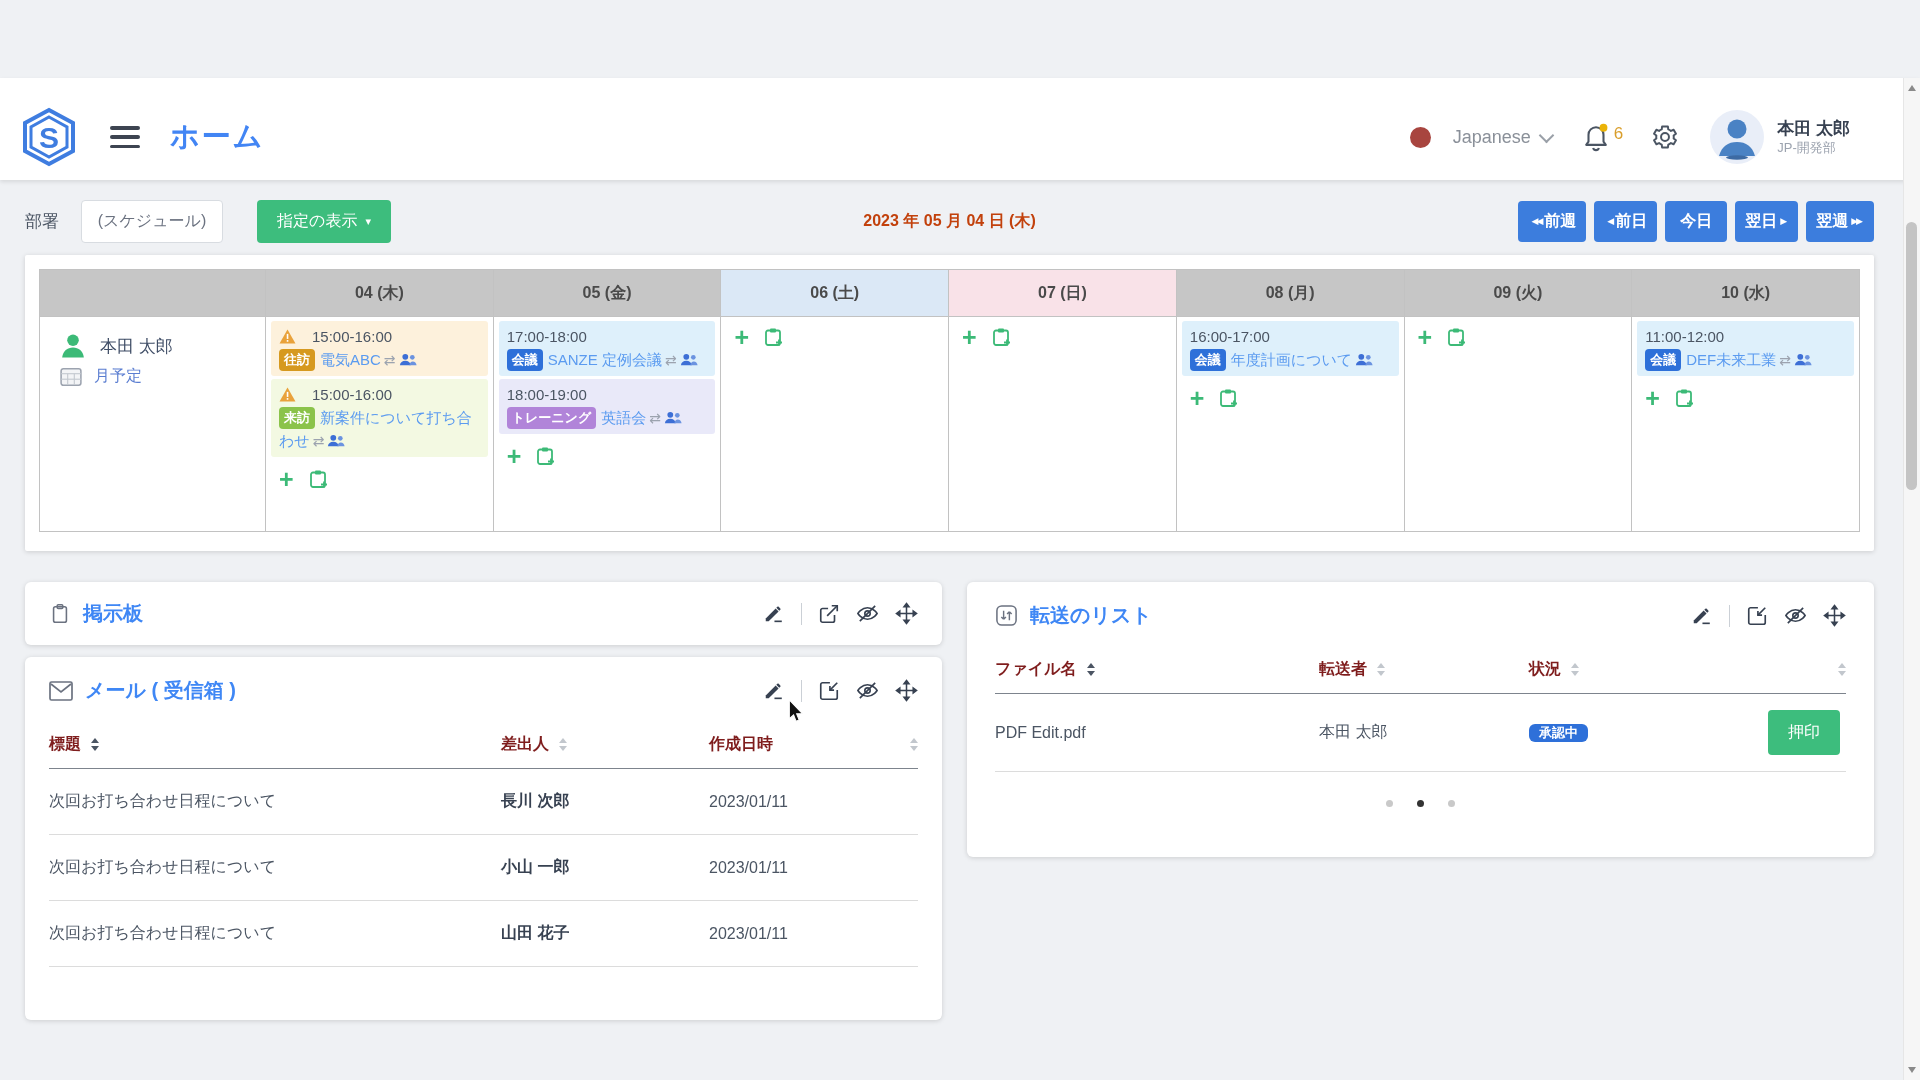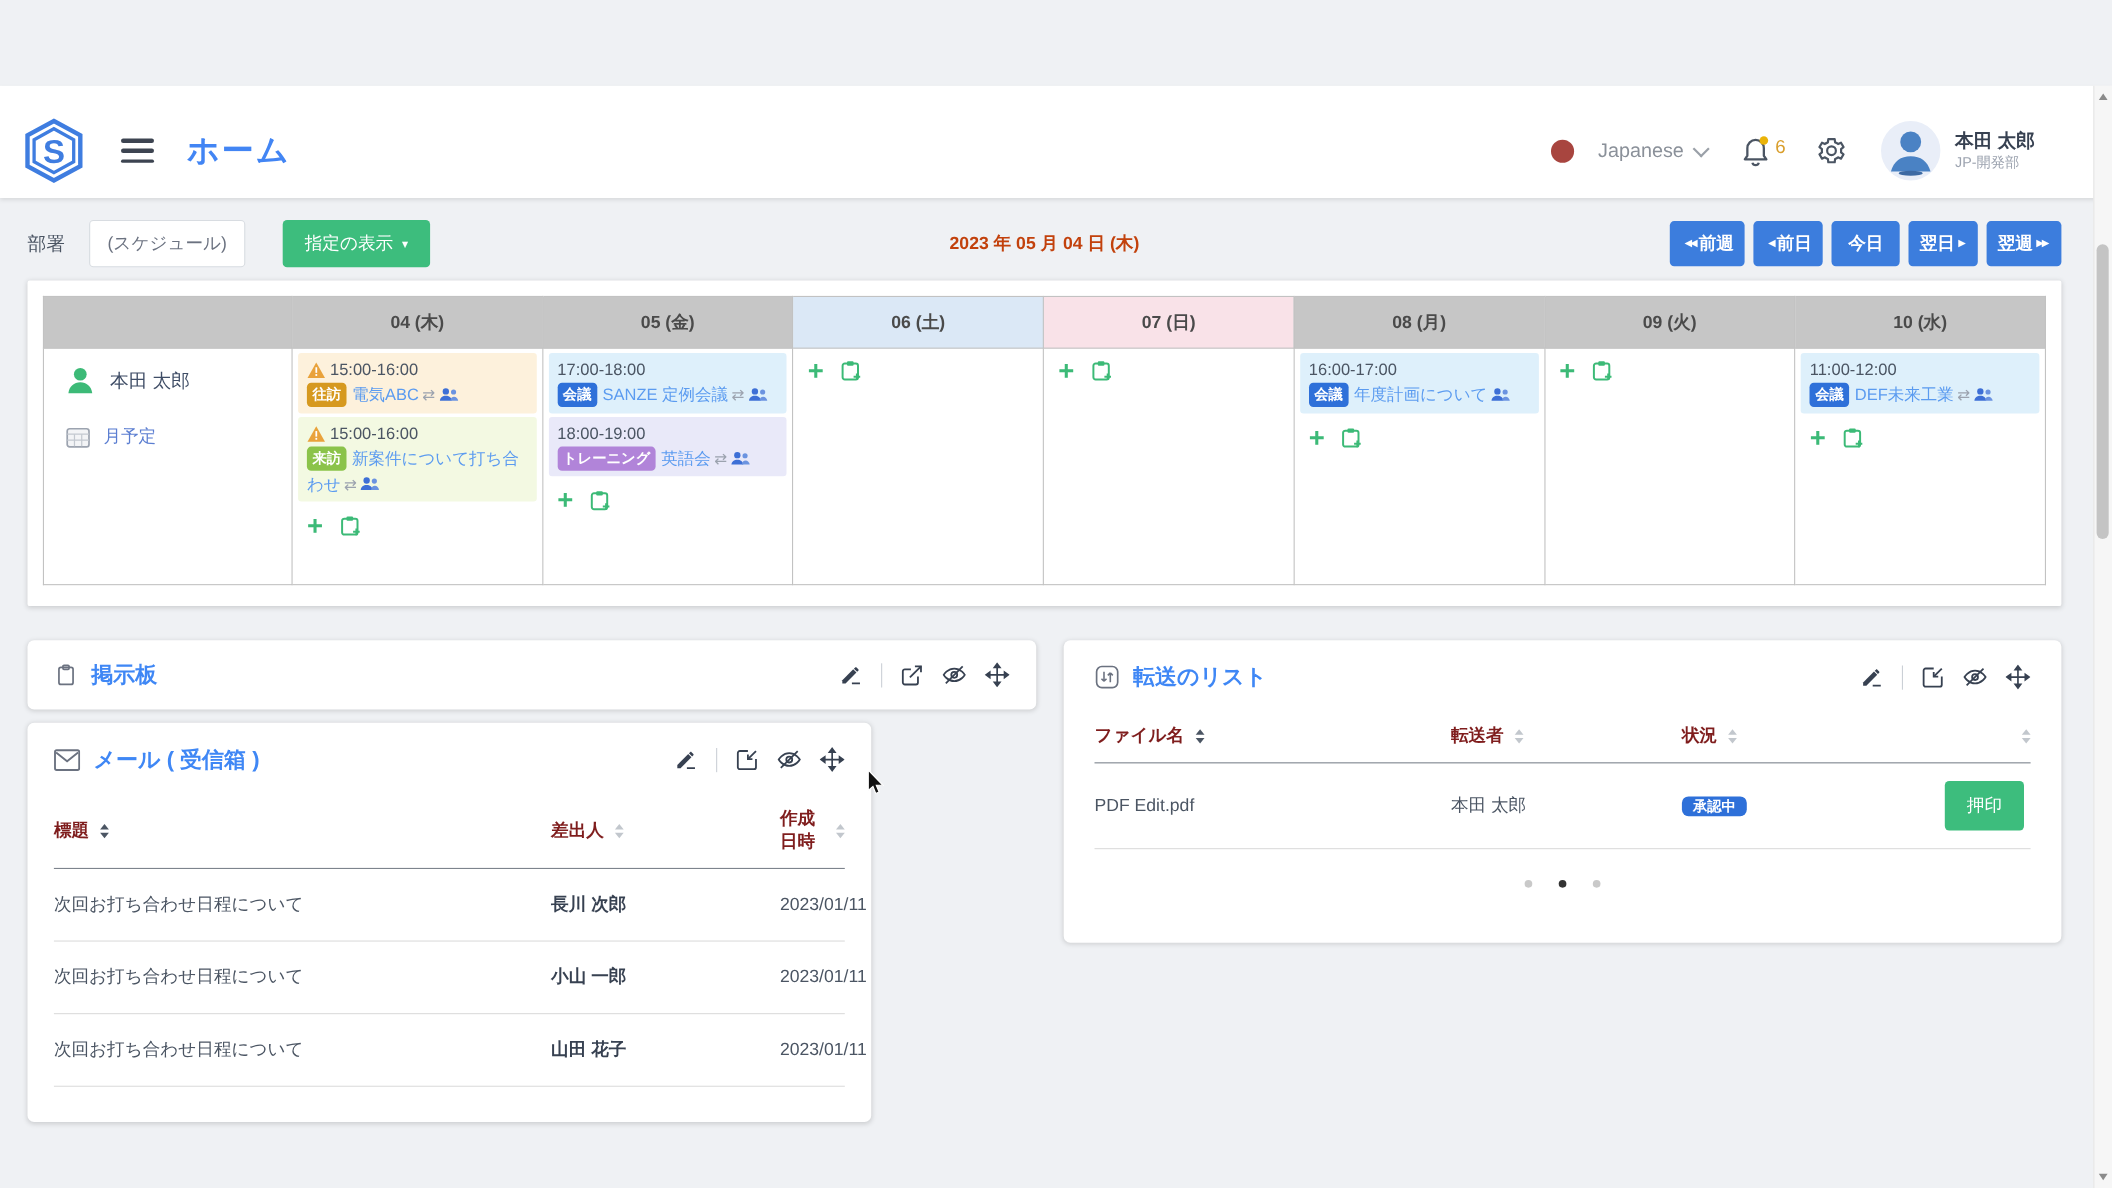--- a/index.html
+++ b/index.html
@@ -63,42 +63,42 @@
   table.sched th,table.sched td{border:1px solid #c2c2c2}
   table.sched th{
     height:44px;background:#c6c6c6;color:#4a4a4a;font-size:16px;font-weight:bold;
   }
   table.sched th.sat{background:#dbe8f6}
   table.sched th.sun{background:#f9e2e8}
   table.sched td{height:198px;vertical-align:top;background:#fff}
   col.member-col{width:226px}
   .member-cell{padding:16px 0 0 20px}
   .member-row{display:flex;align-items:center;gap:14px;font-size:17px;color:#3f4d66;cursor:pointer}
-  .month-row{margin-top:28px;display:flex;align-items:center;gap:12px;font-size:16px;color:#5b7ed1;cursor:pointer}
+  .month-row{margin-top:7px;display:flex;align-items:center;gap:12px;font-size:16px;color:#5b7ed1;cursor:pointer}
   .event{margin:3px 4px;padding:4px 8px;border-radius:3px;font-size:15px;line-height:1.55}
   .ev-orange{background:#fdf1dc}
   .ev-green{background:#f3f9e2}
   .ev-blue{background:#def0fb}
   .ev-purple{background:#e9e9f9}
-  .ev-time{display:flex;align-items:center;gap:4px;color:#4b5563}
+  .ev-time{display:flex;align-items:center;gap:16px;color:#4b5563}
   .ev-title a{color:#5b9bf0;text-decoration:none;cursor:pointer}
   .badge{display:inline-block;padding:1px 5px;border-radius:4px;color:#fff;font-size:13px;font-weight:bold;margin-right:5px;vertical-align:1px;white-space:nowrap}
   .b-out{background:#d6991f}
   .b-in{background:#8bc34a}
   .b-meet{background:#2e70d9}
   .b-train{background:#b184d9}
   .rep{color:#9ca3af;font-size:14px;margin-left:3px}
   .ppl{vertical-align:-1px;margin-left:3px}
   .add-row{display:flex;align-items:center;gap:14px;padding:8px 12px}
   .plus{color:#3cba77;font-size:25px;font-weight:bold;line-height:20px;cursor:pointer}
   .clip-add{cursor:pointer}
   
   .panel{background:#fff;border-radius:6px;box-shadow:0 1px 5px rgba(0,0,0,.15);box-sizing:border-box;position:absolute}
   .board-card{top:582px;left:25px;width:917px;height:63px;display:flex;align-items:center;padding:0 24px}
-  .mail-card{top:657px;left:25px;width:767px;height:363px;padding:20px 24px}
+  .mail-card{top:657px;left:25px;width:917px;height:363px;padding:20px 24px}
   .transfer-card{top:582px;left:967px;width:907px;height:275px;padding:20px 28px}
   .panel-head{display:flex;align-items:center;width:100%}
   .panel-title{font-size:20px;font-weight:bold;color:#3f87f5;margin-left:12px;cursor:pointer;white-space:nowrap}
   .panel-actions{margin-left:auto;display:flex;align-items:center;gap:16px}
   .panel-actions .ic{cursor:pointer;display:flex}
   .vdiv{width:1px;height:22px;background:#cbd0d6}
   .grid-head{display:grid;font-size:16px;font-weight:bold;color:#7f1d1d;
     padding:0 0 13px 0;border-bottom:1px solid #7d848d;align-items:center;margin-top:30px}
   .grid-row{display:grid;align-items:center;font-size:16px;color:#4b5563;border-bottom:1px solid #dcdcdc;cursor:pointer}
   .mail-grid{grid-template-columns:452px 208px 1fr}

